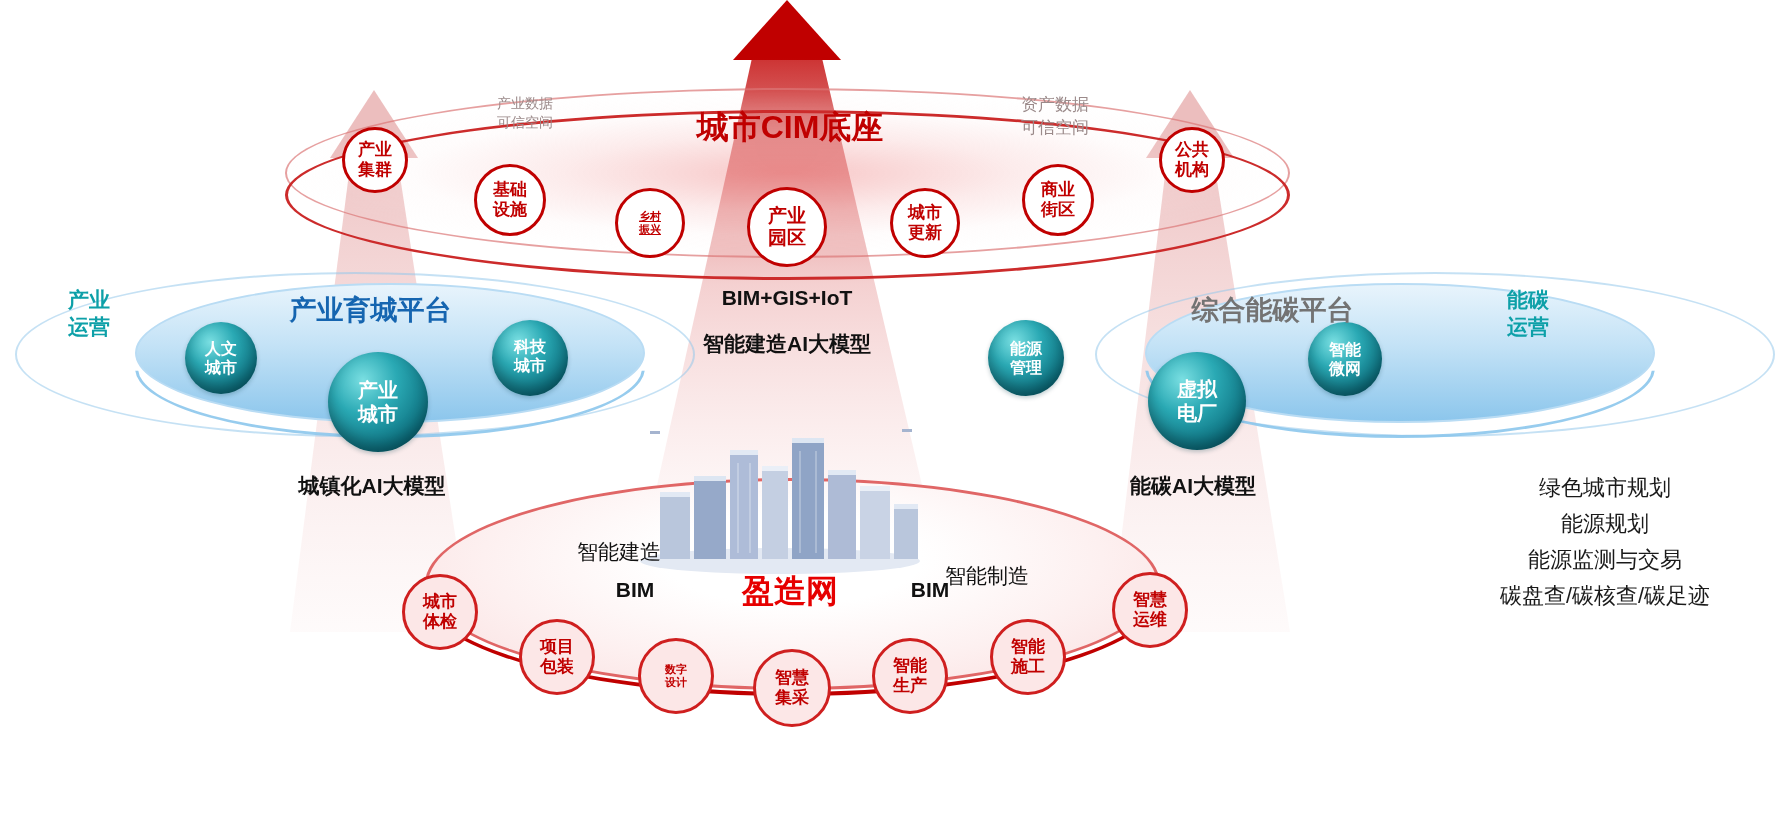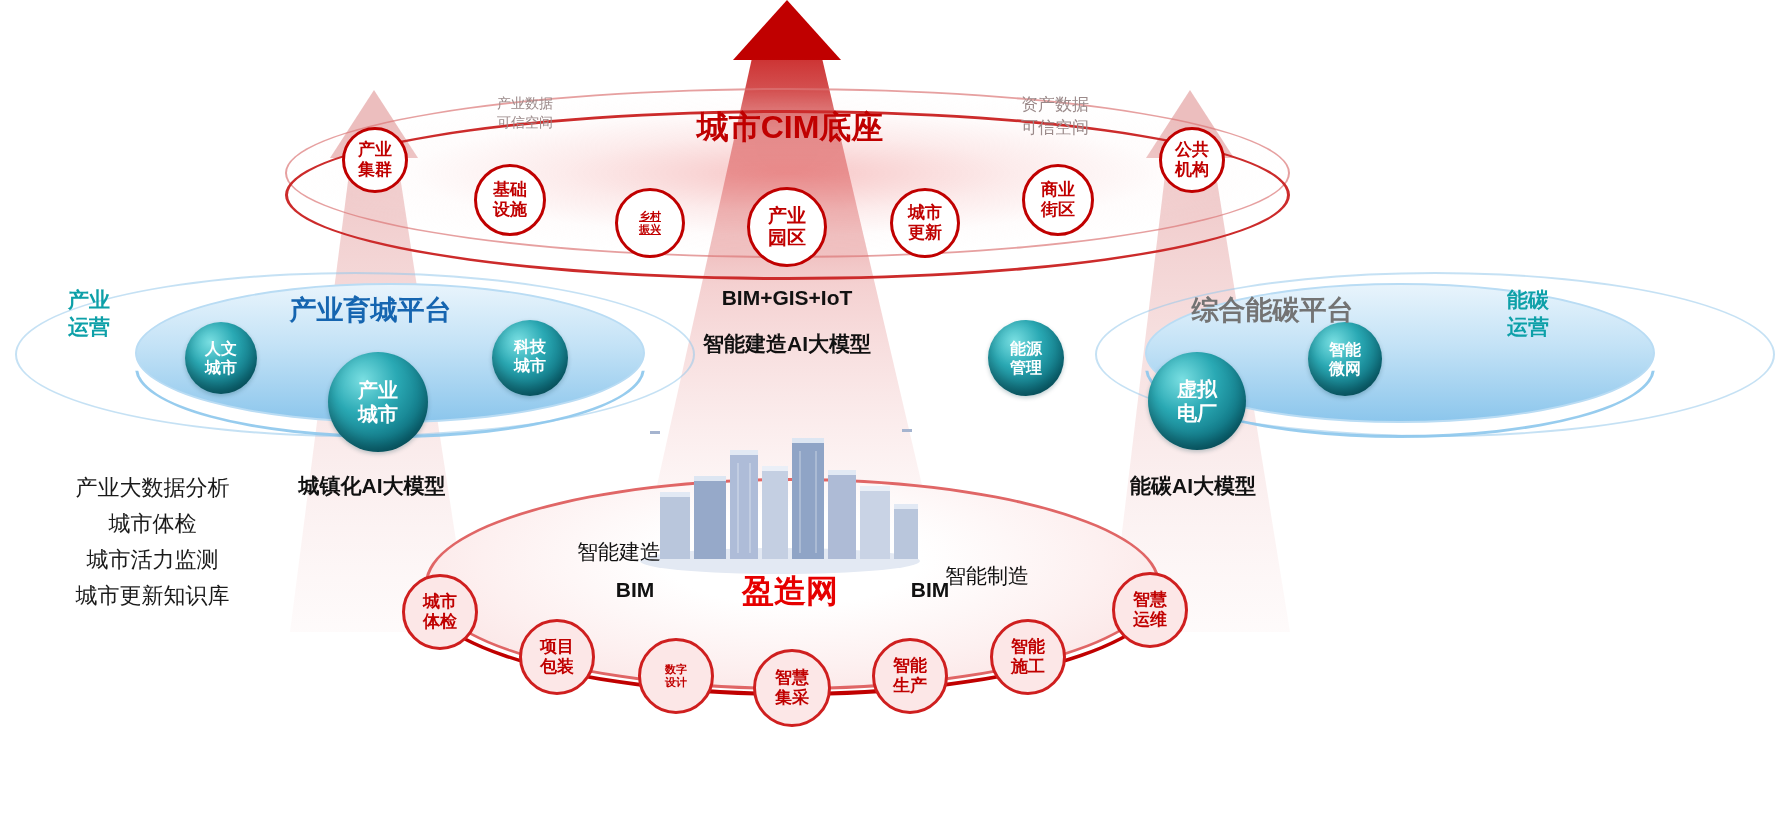--- a/index.html
+++ b/index.html
@@ -146,27 +146,27 @@
 运营</div>
   <div class="label" style="left:1123px;top:472px;width:140px;text-align:center;font-size:21px;font-weight:bold;color:#111111;">能碳AI大模型</div>
 
   <div class="sphere" style="left:988px;top:320px;width:76px;height:76px;font-size:16px;">能源
 管理</div>
   <div class="sphere" style="left:1148px;top:352px;width:98px;height:98px;font-size:20px;">虚拟
 电厂</div>
   <div class="sphere" style="left:1308px;top:322px;width:74px;height:74px;font-size:16px;">智能
 微网</div>
 
-  <div class="label" style="left:30px;top:470px;width:245px;">
-    <div class="cap">产业大数据分析</div>
-    <div class="cap">城市体检</div>
-    <div class="cap">城市活力监测</div>
-    <div class="cap">城市更新知识库</div>
+
+  <div class="label" style="left:1455px;top:470px;width:300px;">
+    <div class="cap">绿色城市规划</div>
+    <div class="cap">能源规划</div>
+    <div class="cap">能源监测与交易</div>
+    <div class="cap">碳盘查/碳核查/碳足迹</div>
   </div>
-
 
   <div class="label" style="left:564px;top:538px;width:110px;text-align:center;font-size:21px;color:#111111;">智能建造</div>
   <div class="label" style="left:605px;top:578px;width:60px;text-align:center;font-size:21px;font-weight:bold;color:#111111;">BIM</div>
   <div class="label" style="left:735px;top:570px;width:110px;text-align:center;font-size:32px;font-weight:bold;color:#e60000;">盈造网</div>
   <div class="label" style="left:900px;top:578px;width:60px;text-align:center;font-size:21px;font-weight:bold;color:#111111;">BIM</div>
   <div class="label" style="left:932px;top:538px;width:110px;text-align:center;font-size:21px;color:#111111;margin-top:24px;">智能制造</div>
 
   <div class="pnode" style="left:402px;top:574px;width:76px;height:76px;font-size:17px;">城市
 体检</div>
   <div class="pnode" style="left:519px;top:619px;width:76px;height:76px;font-size:17px;">项目

